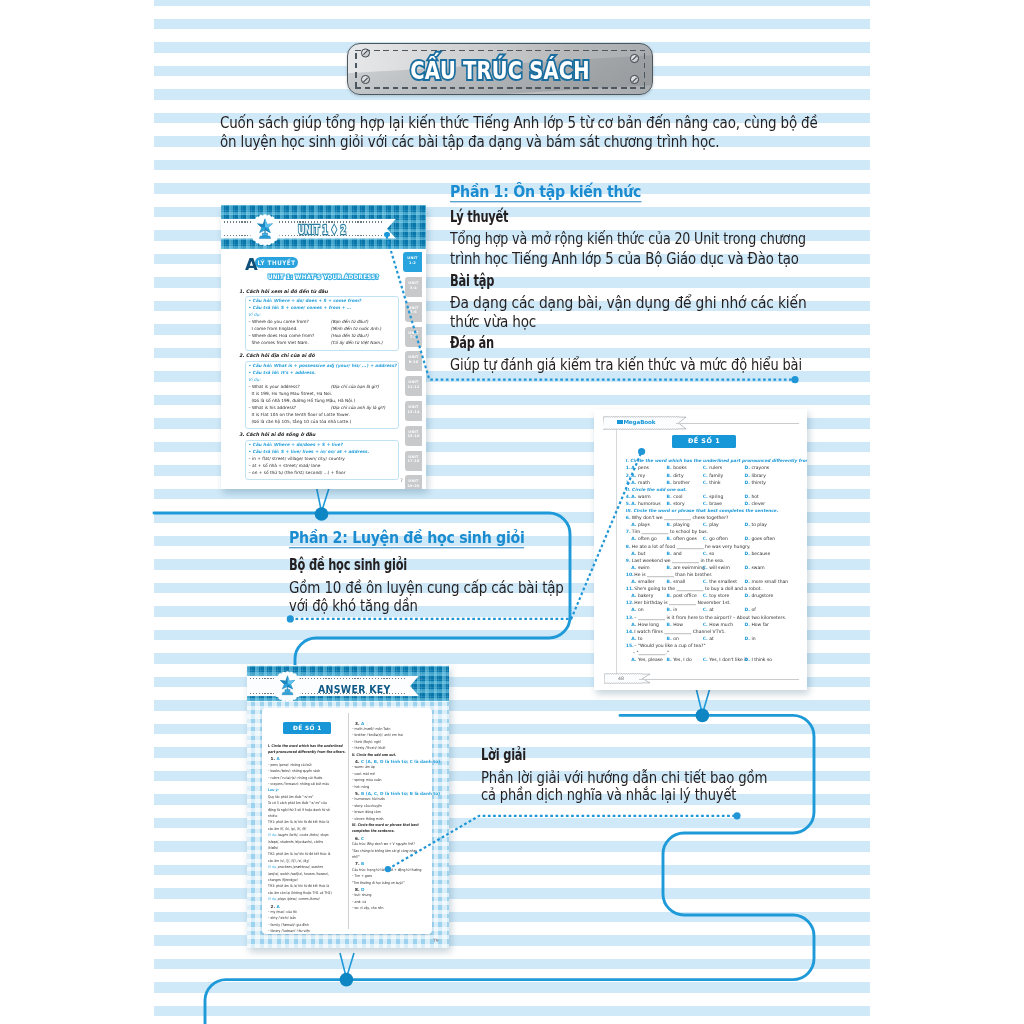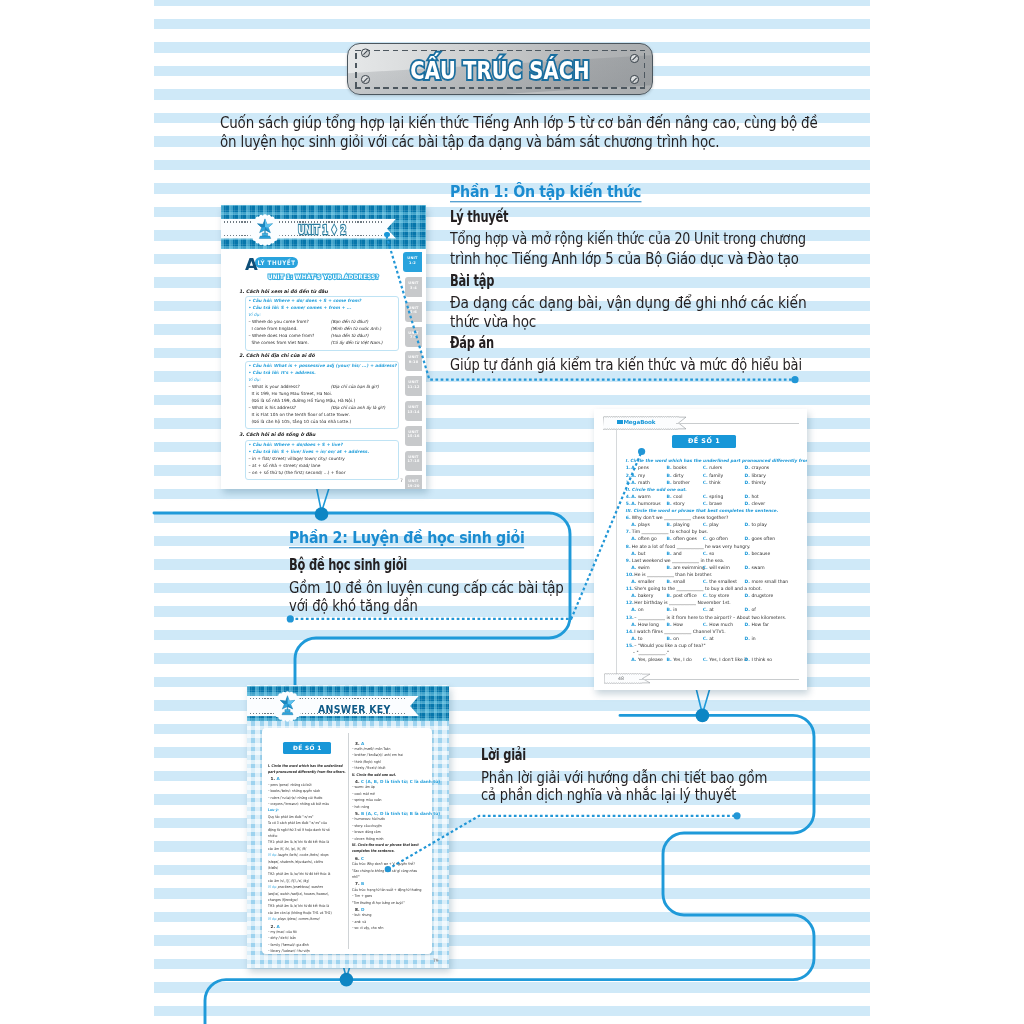--- a/index.html
+++ b/index.html
@@ -346,21 +346,21 @@
         <div style="position:absolute;left:150.5px;top:248.59999999999985px;font-family:&quot;DejaVu Sans&quot;,sans-serif;font-size:4.5px;line-height:5.6px;white-space:nowrap;"><span style="color:#1f9ad9;font-weight:bold;">D.</span><span style="color:#2b2b2b;"> I think so</span></div>
       </div>
     <svg class="scalbanner" width="46" height="11" viewBox="0 0 46 11" style="position:absolute;left:9.7px;top:264.5px;">
       <path class="scalpath" fill="#fcfdfe" stroke="#868b8f" stroke-width=".5" d="M0.3 1.1 q0.90 -1.4 1.8 0 q0.90 -1.4 1.8 0 q0.90 -1.4 1.8 0 q0.90 -1.4 1.8 0 q0.90 -1.4 1.8 0 q0.90 -1.4 1.8 0 q0.90 -1.4 1.8 0 q0.90 -1.4 1.8 0 q0.90 -1.4 1.8 0 q0.90 -1.4 1.8 0 q0.90 -1.4 1.8 0 q0.90 -1.4 1.8 0 q0.90 -1.4 1.8 0 q0.90 -1.4 1.8 0 q0.90 -1.4 1.8 0 q0.90 -1.4 1.8 0 q0.90 -1.4 1.8 0 q0.90 -1.4 1.8 0 q0.90 -1.4 1.8 0 q0.90 -1.4 1.8 0 q0.90 -1.4 1.8 0 L46 1.1 L38.5 5.5 L46 9.9 L37.90 9.9 q-0.90 1.4 -1.8 0 q-0.90 1.4 -1.8 0 q-0.90 1.4 -1.8 0 q-0.90 1.4 -1.8 0 q-0.90 1.4 -1.8 0 q-0.90 1.4 -1.8 0 q-0.90 1.4 -1.8 0 q-0.90 1.4 -1.8 0 q-0.90 1.4 -1.8 0 q-0.90 1.4 -1.8 0 q-0.90 1.4 -1.8 0 q-0.90 1.4 -1.8 0 q-0.90 1.4 -1.8 0 q-0.90 1.4 -1.8 0 q-0.90 1.4 -1.8 0 q-0.90 1.4 -1.8 0 q-0.90 1.4 -1.8 0 q-0.90 1.4 -1.8 0 q-0.90 1.4 -1.8 0 q-0.90 1.4 -1.8 0 q-0.90 1.4 -1.8 0 Z"></path>
     </svg>
     <div style="position:absolute;left:24px;top:267.5px;font-family:'DejaVu Sans',sans-serif;
          font-size:4.6px;line-height:6px;color:#6a6d70;">48</div>
     <div style="position:absolute;left:45px;top:270px;right:8px;height:.6px;background:#c9ccce;"></div>
   </div>
 
-  <div class="bookpage" id="bp3" style="left:246.6px;top:685px;width:202px;height:283px;">
+  <div class="bookpage" id="bp3" style="left:246.6px;top:665px;width:202px;height:283px;">
     <div class="plaid light" style="top:0;bottom:0;"></div>
     <div class="plaid" style="top:0.7px;height:35.8px;"></div>
     <div class="ribbon" style="left:0;top:10.6px;width:172.5px;height:20.7px;"></div>
     <svg class="starbadge" viewBox="0 0 100 100" width="33" height="33" style="position:absolute;left:24.6px;top:5.1px;">
       <path class="scallop" fill="#fbfdff" d="M93.00 50.00 Q99.99 57.19 91.26 62.11 Q95.94 70.98 86.17 73.25 Q88.17 83.07 78.16 82.50 Q77.30 92.48 67.86 89.11 Q64.23 98.45 56.12 92.56 Q50.00 100.50 43.88 92.56 Q35.77 98.45 32.14 89.11 Q22.70 92.48 21.84 82.50 Q11.83 83.07 13.83 73.25 Q4.06 70.98 8.74 62.11 Q0.01 57.19 7.00 50.00 Q0.01 42.81 8.74 37.89 Q4.06 29.02 13.83 26.75 Q11.83 16.93 21.84 17.50 Q22.70 7.52 32.14 10.89 Q35.77 1.55 43.88 7.44 Q50.00 -0.50 56.12 7.44 Q64.23 1.55 67.86 10.89 Q77.30 7.52 78.16 17.50 Q88.17 16.93 86.17 26.75 Q95.94 29.02 91.26 37.89 Q99.99 42.81 93.00 50.00 Z"></path>
       <g stroke="#1173a3" stroke-width="1.6" stroke-linejoin="round" transform="translate(50 50) scale(0.78) translate(-50 -50)">
         <path d="M48.5 38 L51.5 38 L51.5 70 L48.5 70 Z" fill="#3fb0e4"></path>
         <path d="M50 8 L57.2 28.3 L78.5 26 L62.5 40.8 L70.5 60 L50 50 L29.5 60 L37.5 40.8 L21.5 26 L42.8 28.3 Z" fill="#2ba3dd"></path>
         <path d="M50 8 L57.2 28.3 L78.5 26 L62.5 40.8 L50 39 Z" fill="#5cc3f0" stroke="none"></path>
         <path d="M50 8 L42.8 28.3 L21.5 26 L37.5 40.8 L50 39 Z" fill="#1c86bd" stroke="none"></path>

